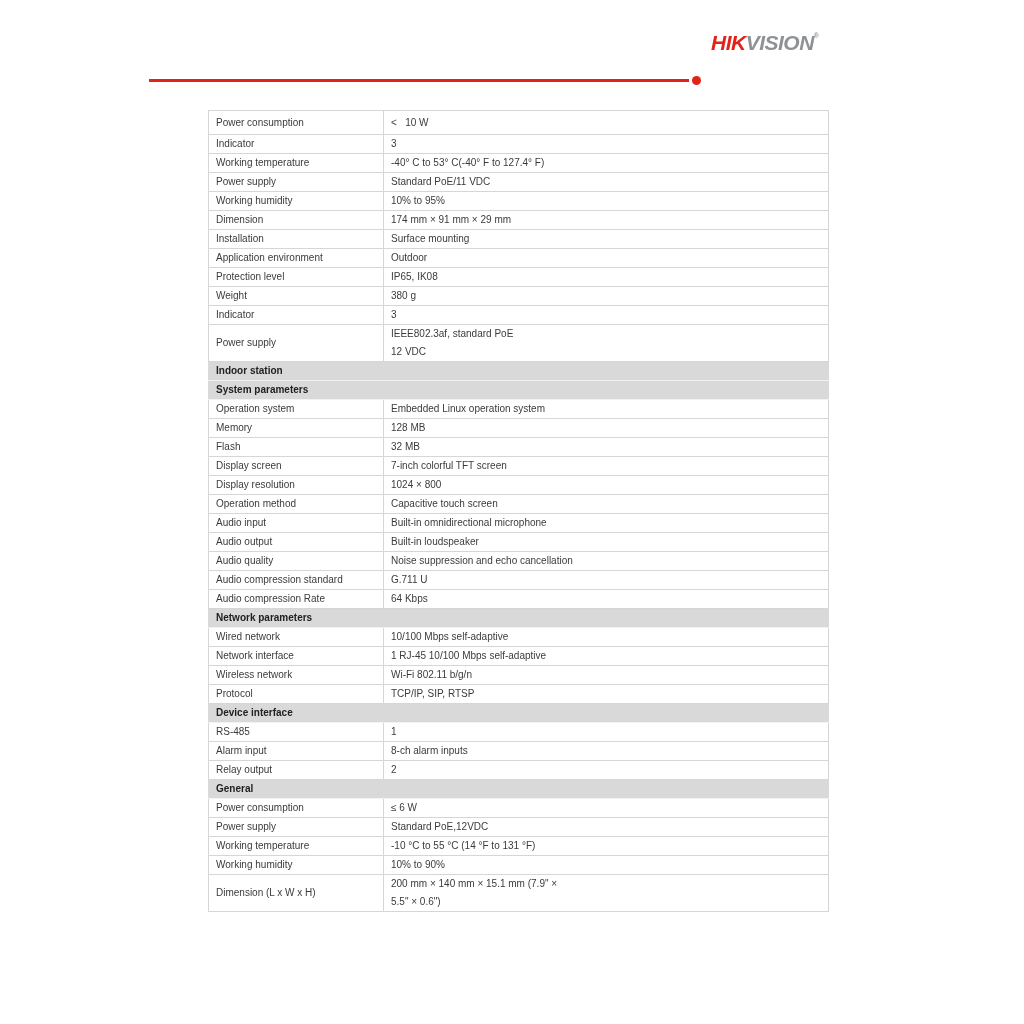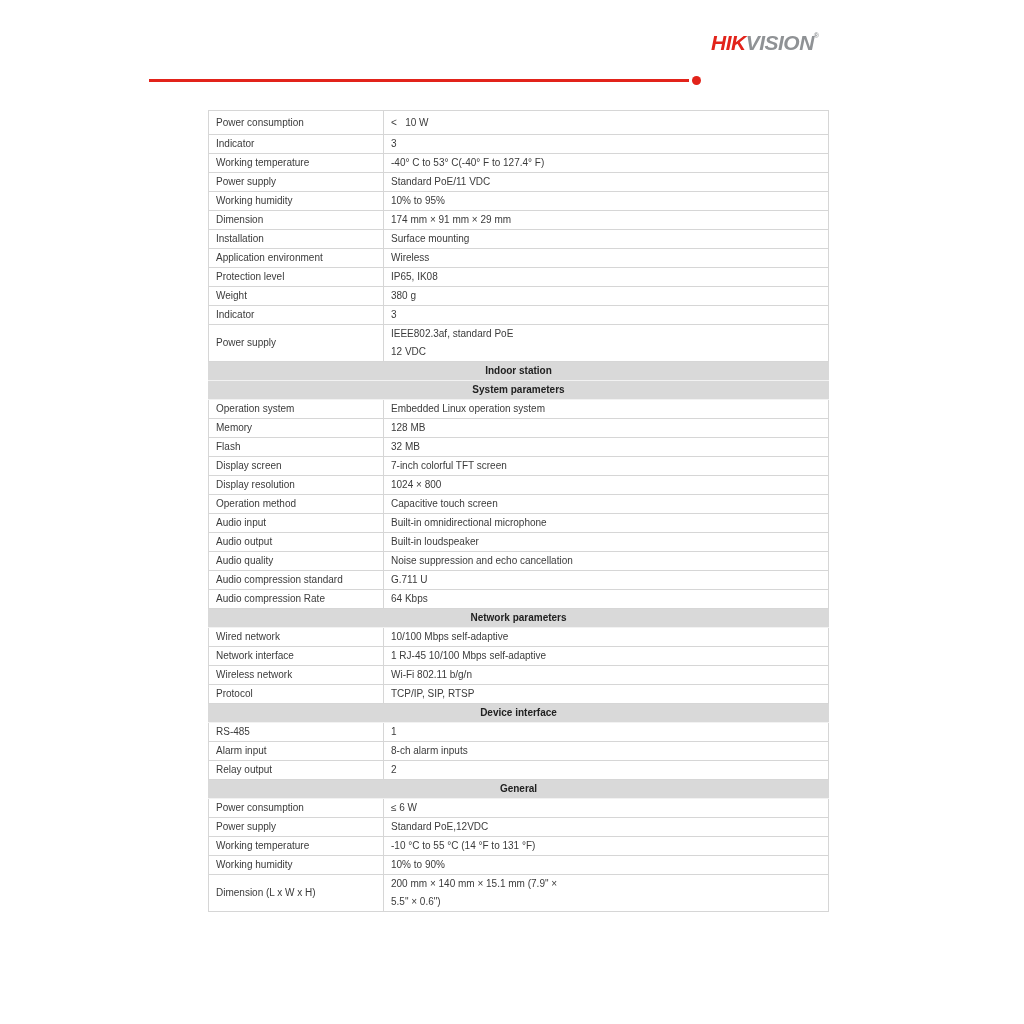--- a/index.html
+++ b/index.html
@@ -76,21 +76,20 @@
     padding-bottom: 2px;
   }
   table.spec td.section {
     background: #d9d9d9;
     font-weight: bold;
     color: #212121;
     border-left-color: #d9d9d9;
     border-right-color: #d9d9d9;
     border-top-color: #f2f2f2;
     border-bottom-color: #f2f2f2;
-    text-align: center;
   }
 </style>
 </head>
 <body>
 
 <div class="page">
 
   <div class="logo"><span class="hik">HIK</span><span class="vision">VISION</span><sup class="reg">®</sup></div>
 
   <div class="rule"></div>
@@ -125,21 +124,21 @@
         <tr>
           <td>Dimension</td>
           <td>174 mm × 91 mm × 29 mm</td>
         </tr>
         <tr>
           <td>Installation</td>
           <td>Surface mounting</td>
         </tr>
         <tr>
           <td>Application environment</td>
-          <td>Wireless</td>
+          <td>Outdoor</td>
         </tr>
         <tr>
           <td>Protection level</td>
           <td>IP65, IK08</td>
         </tr>
         <tr>
           <td>Weight</td>
           <td>380 g</td>
         </tr>
         <tr>

